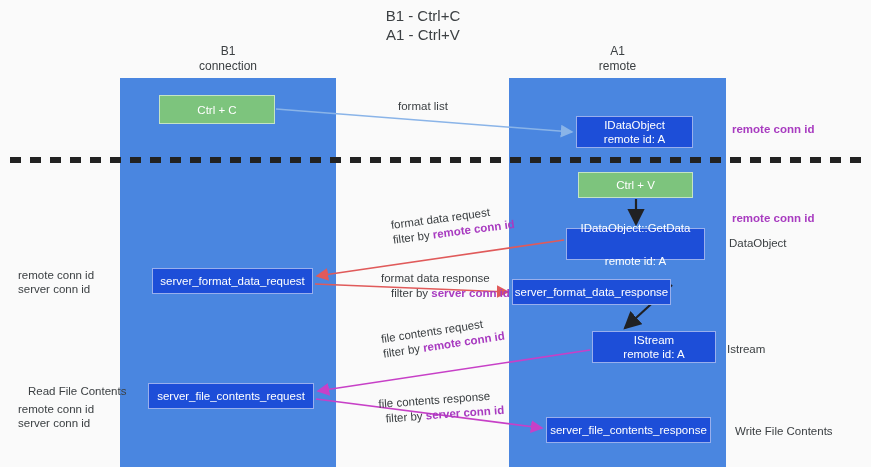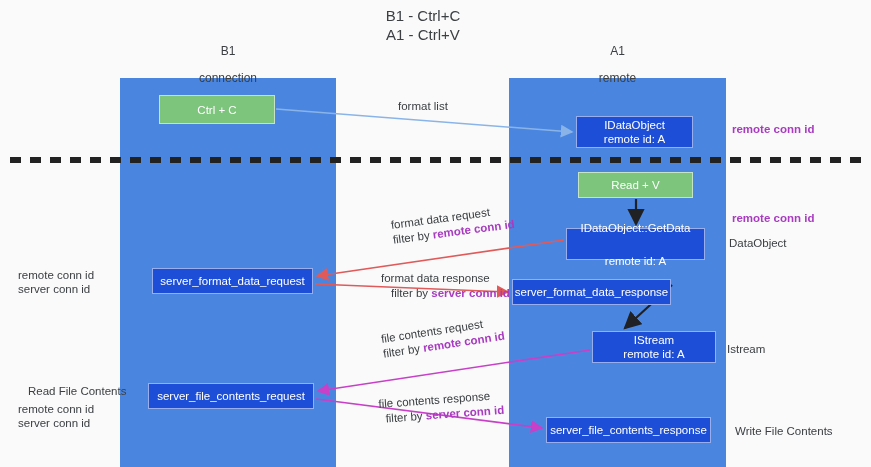--- a/index.html
+++ b/index.html
@@ -49,21 +49,21 @@
   .lane-title {
     position: absolute;
     text-align: center;
     font-size: 12px;
     line-height: 15px;
     color: #3c4043;
   }
   #lane-title-b1 { left: 120px; top: 44px; width: 216px; }
   #lane-title-a1 { left: 509px; top: 44px; width: 217px; }
   .lane-title .tl1 { display: block; }
-  .lane-title .tl2 { display: block; margin-top: 12px; }
+  .lane-title .tl2 { display: block; }
 
   
   .box {
     position: absolute;
     box-sizing: border-box;
     display: flex;
     flex-direction: column;
     align-items: center;
     justify-content: center;
     color: #ffffff;
@@ -186,21 +186,21 @@
   <div class="box green" id="box-ctrl-c">
     <span>Ctrl + C</span>
   </div>
 
   <div class="box orange" id="box-idataobject">
     <span>IDataObject</span>
     <span class="l2">remote id: A</span>
   </div>
 
   <div class="box green" id="box-ctrl-v">
-    <span>Read + V</span>
+    <span>Ctrl + V</span>
   </div>
 
   <div class="box orange" id="box-getdata">
     <span>IDataObject::GetData</span>
     <span class="l2">remote id: A</span>
   </div>
 
   <div class="box orange" id="box-sfdreq">
     <span>server_format_data_request</span>
   </div>

